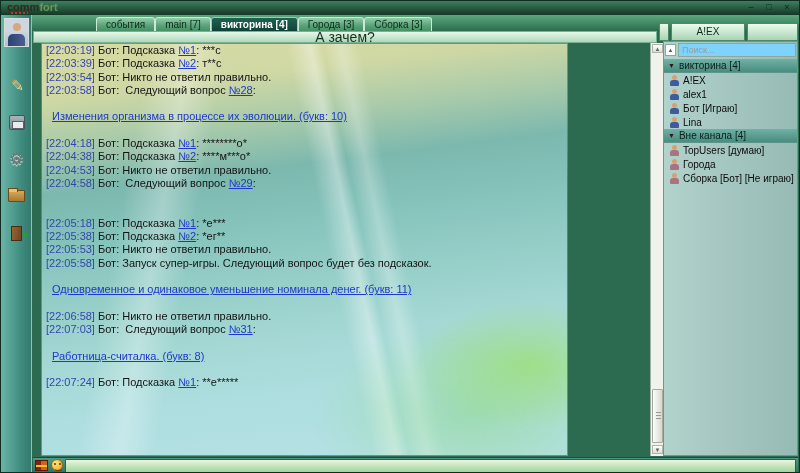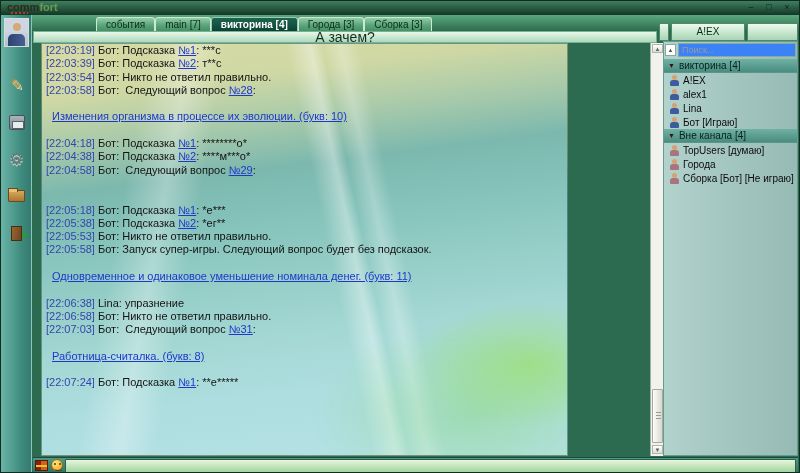--- a/index.html
+++ b/index.html
@@ -77,21 +77,21 @@
   .sc-up{top:1px;} .sc-down{bottom:2px;}
   .sc-thumb{position:absolute;left:1px;top:346px;width:11px;height:54px;border:1px solid #a8a89c;border-radius:1px;
     background:linear-gradient(90deg,#fdfdfb,#d8d8d0);}
   .sc-thumb::after{content:"";position:absolute;left:3px;top:22px;width:5px;height:9px;
     background:repeating-linear-gradient(#9a9a8e 0 1px,rgba(0,0,0,0) 1px 3px);}
   
   .rpanel{position:absolute;left:662px;top:40px;width:135px;height:415px;
     background:linear-gradient(90deg,#b2d2cc,#96bab4);border:1px solid #679a90;}
   .collapse-btn{position:absolute;left:664px;top:43px;width:11px;height:12px;background:#fff;border:1px solid #8aa8a0;
     font-size:6px;line-height:11px;text-align:center;color:#4a5a56;}
-  .search{position:absolute;left:677px;top:42px;width:118px;height:14px;border:1px solid #8aa8a0;background:#3b82f6;
+  .search{position:absolute;left:677px;top:42px;width:118px;height:14px;border:1px solid #8aa8a0;background:#7dd3fc;
     font-size:9px;padding:0 3px;font-family:"Liberation Sans",sans-serif;color:#333;}
   .search::placeholder{color:#9a9a9a;}
   .ulist{position:absolute;left:663px;top:58px;width:133px;}
   .chan-header{height:14px;display:flex;align-items:center;background:linear-gradient(#70b1a6,#4a8c80);
     border-bottom:1px solid rgba(30,70,60,.25);}
   .tri{font-size:7px;color:#3a1410;margin:0 4px;}
   .chan-header .ulabel{font-size:10px;color:#06201a;}
   .user-row{height:14px;display:flex;align-items:center;padding-left:6px;}
   .uicon{width:9px;height:11px;position:relative;margin-right:4px;flex:none;}
   .uicon::before{content:"";position:absolute;top:0;left:2px;width:5px;height:5px;border-radius:50%;background:#d8a070;}
@@ -168,31 +168,31 @@
     <div>
         <div class="msg"><span class="time">[22:03:19]</span><span class="nick"> Бот:</span><span class="text"> Подсказка </span><span class="link">№1</span><span class="text">: ***с</span></div>
         <div class="msg"><span class="time">[22:03:39]</span><span class="nick"> Бот:</span><span class="text"> Подсказка </span><span class="link">№2</span><span class="text">: т**с</span></div>
         <div class="msg"><span class="time">[22:03:54]</span><span class="nick"> Бот:</span><span class="text"> Никто не ответил правильно.</span></div>
         <div class="msg"><span class="time">[22:03:58]</span><span class="nick"> Бот:</span><span class="text">  Следующий вопрос </span><span class="link">№28</span><span class="text">:</span></div>
         <div class="msg">&nbsp;</div>
         <div class="msg question"><span class="qlink">Изменения организма в процессе их эволюции. (букв: 10)</span></div>
         <div class="msg">&nbsp;</div>
         <div class="msg"><span class="time">[22:04:18]</span><span class="nick"> Бот:</span><span class="text"> Подсказка </span><span class="link">№1</span><span class="text">: ********о*</span></div>
         <div class="msg"><span class="time">[22:04:38]</span><span class="nick"> Бот:</span><span class="text"> Подсказка </span><span class="link">№2</span><span class="text">: ****м***о*</span></div>
+        <div class="msg"><span class="time">[22:04:53]</span><span class="nick"> Бот:</span><span class="text"> Никто не ответил правильно.</span></div>
         <div class="msg"><span class="time">[22:04:58]</span><span class="nick"> Бот:</span><span class="text">  Следующий вопрос </span><span class="link">№29</span><span class="text">:</span></div>
         <div class="msg">&nbsp;</div>
         <div class="msg">&nbsp;</div>
         <div class="msg"><span class="time">[22:05:18]</span><span class="nick"> Бот:</span><span class="text"> Подсказка </span><span class="link">№1</span><span class="text">: *е***</span></div>
         <div class="msg"><span class="time">[22:05:38]</span><span class="nick"> Бот:</span><span class="text"> Подсказка </span><span class="link">№2</span><span class="text">: *ег**</span></div>
         <div class="msg"><span class="time">[22:05:53]</span><span class="nick"> Бот:</span><span class="text"> Никто не ответил правильно.</span></div>
         <div class="msg"><span class="time">[22:05:58]</span><span class="nick"> Бот:</span><span class="text"> Запуск супер-игры. Следующий вопрос будет без подсказок.</span></div>
         <div class="msg">&nbsp;</div>
         <div class="msg question"><span class="qlink">Одновременное и одинаковое уменьшение номинала денег. (букв: 11)</span></div>
         <div class="msg">&nbsp;</div>
-        <div class="msg"><span class="time">[22:06:38]</span><span class="nick"> Lina:</span><span class="text"> упразнение</span></div>
         <div class="msg"><span class="time">[22:06:58]</span><span class="nick"> Бот:</span><span class="text"> Никто не ответил правильно.</span></div>
         <div class="msg"><span class="time">[22:07:03]</span><span class="nick"> Бот:</span><span class="text">  Следующий вопрос </span><span class="link">№31</span><span class="text">:</span></div>
         <div class="msg">&nbsp;</div>
         <div class="msg question"><span class="qlink">Работница-считалка. (букв: 8)</span></div>
         <div class="msg">&nbsp;</div>
         <div class="msg"><span class="time">[22:07:24]</span><span class="nick"> Бот:</span><span class="text"> Подсказка </span><span class="link">№1</span><span class="text">: **е*****</span></div>
       </div>
   </div>
 
   <div class="vscroll">
@@ -212,25 +212,25 @@
       <div class="user-row online">
         <span class="uicon"></span>
         <span class="ulabel">A!EX</span>
       </div>
       <div class="user-row online">
         <span class="uicon"></span>
         <span class="ulabel">alex1</span>
       </div>
       <div class="user-row online">
         <span class="uicon"></span>
+        <span class="ulabel">Бот [Играю]</span>
+      </div>
+      <div class="user-row online">
+        <span class="uicon"></span>
         <span class="ulabel">Lina</span>
-      </div>
-      <div class="user-row online">
-        <span class="uicon"></span>
-        <span class="ulabel">Бот [Играю]</span>
       </div>
       <div class="chan-header">
         <span class="tri">▼</span>
         <span class="ulabel">Вне канала [4]</span>
       </div>
       <div class="user-row away">
         <span class="uicon"></span>
         <span class="ulabel">TopUsers [думаю]</span>
       </div>
       <div class="user-row away">

